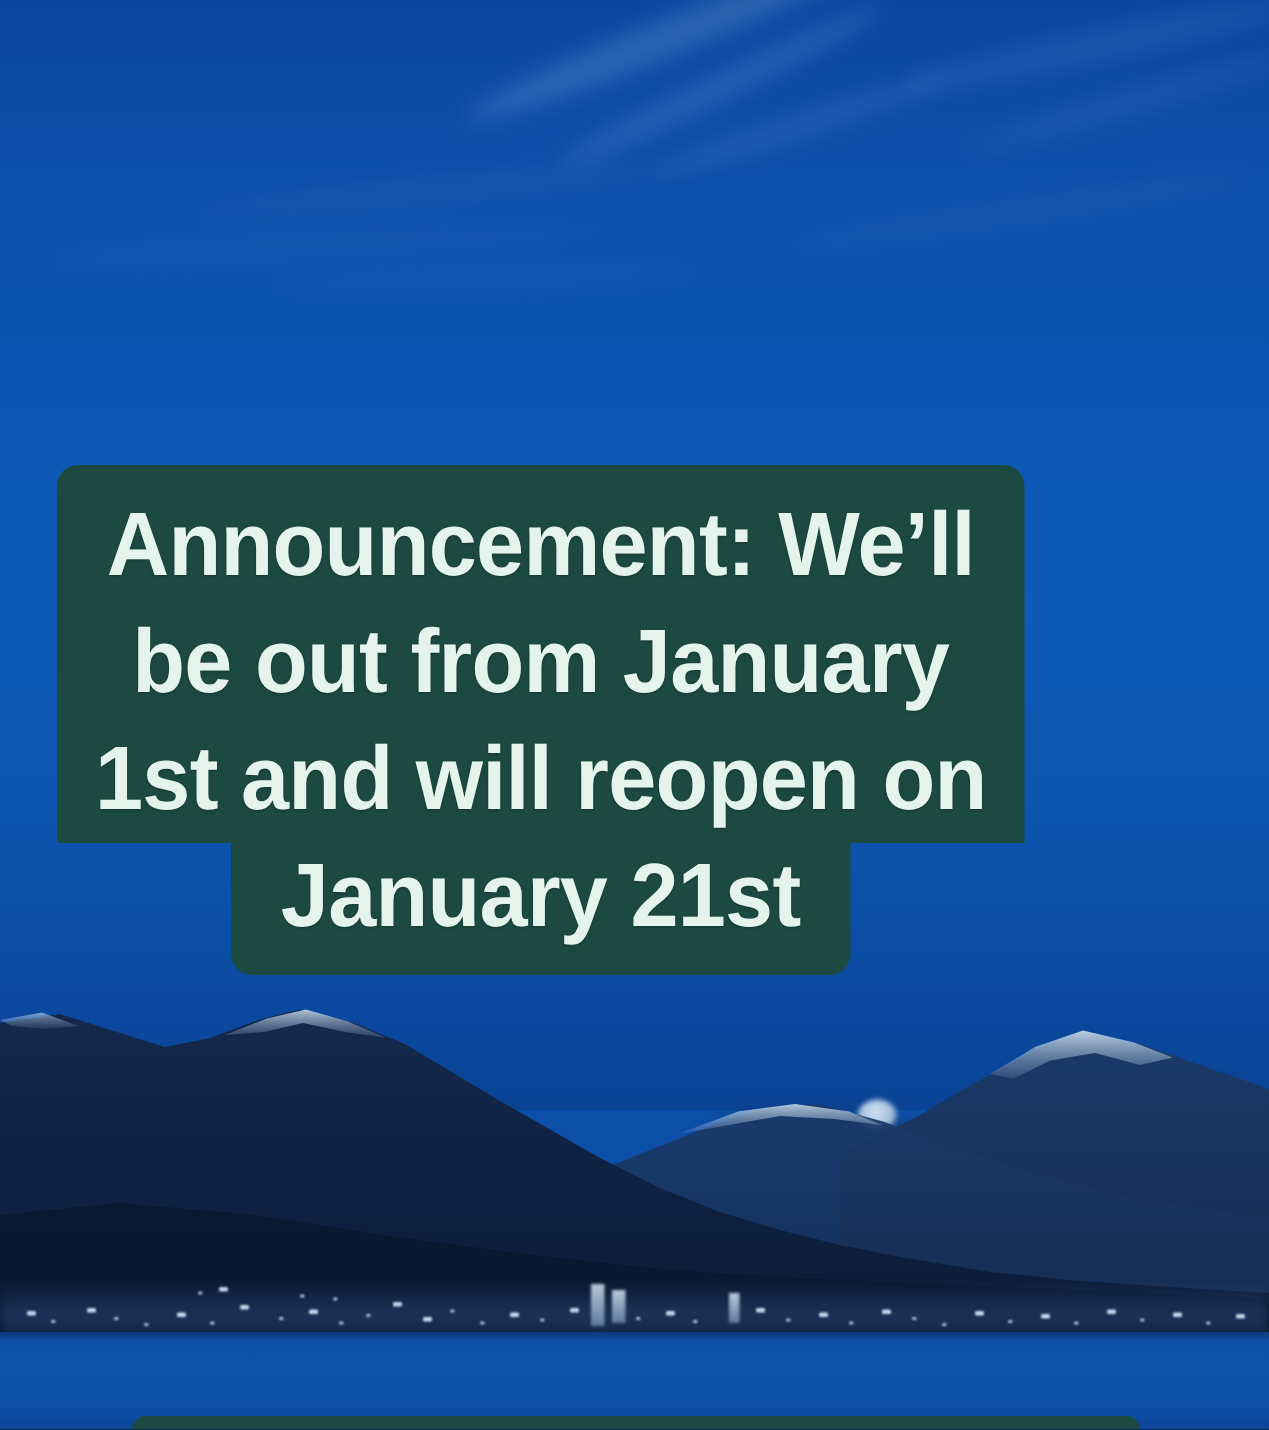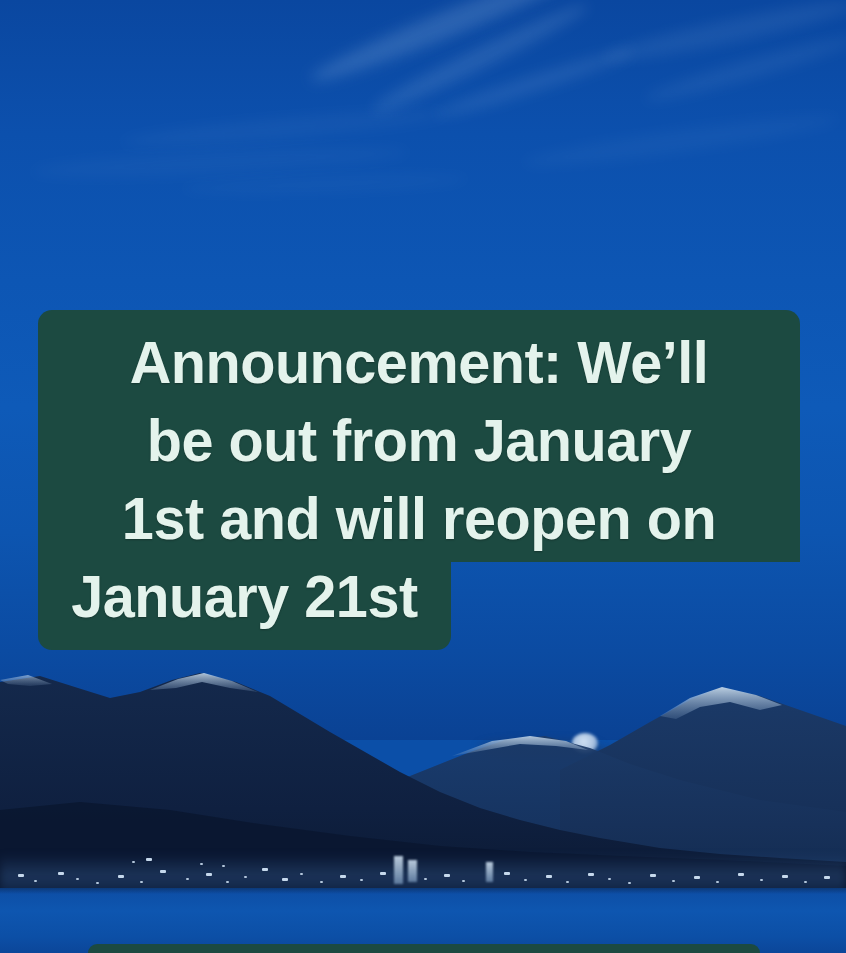--- a/index.html
+++ b/index.html
@@ -126,21 +126,21 @@
     position: absolute;
     left: 0; top: 0; right: 0; height: 6px;
     background: linear-gradient(180deg, rgba(10,40,85,.55), rgba(10,40,85,0));
   }
 
   
   .caption {
     position: absolute;
     left: 38px;
     top: 310px;
-    width: 762px;
+    width: 645px;
     z-index: 5;
   }
   .cap-main {
     background: #1c4a41;
     border-radius: 14px 14px 0 0;
     padding: 14px 0 4px 0;
   }
   .cap-line {
     color: #e4f3ec;
     font-family: "Liberation Sans", sans-serif;
@@ -148,21 +148,21 @@
     font-size: 60px;
     line-height: 78px;
     letter-spacing: -0.5px;
     text-align: center;
     white-space: nowrap;
     transform: scaleX(0.96);
     text-shadow: 0 1px 2px rgba(0,0,0,0.28);
   }
   .cap-tail-wrap {
     display: flex;
-    justify-content: flex-start;
+    justify-content: center;
   }
   .cap-tail {
     background: #1c4a41;
     border-radius: 0 0 14px 14px;
     padding: 0 26px 16px 26px;
     margin-top: -2px;
   }
   .cap-tail .cap-line { line-height: 74px; }
 
   

